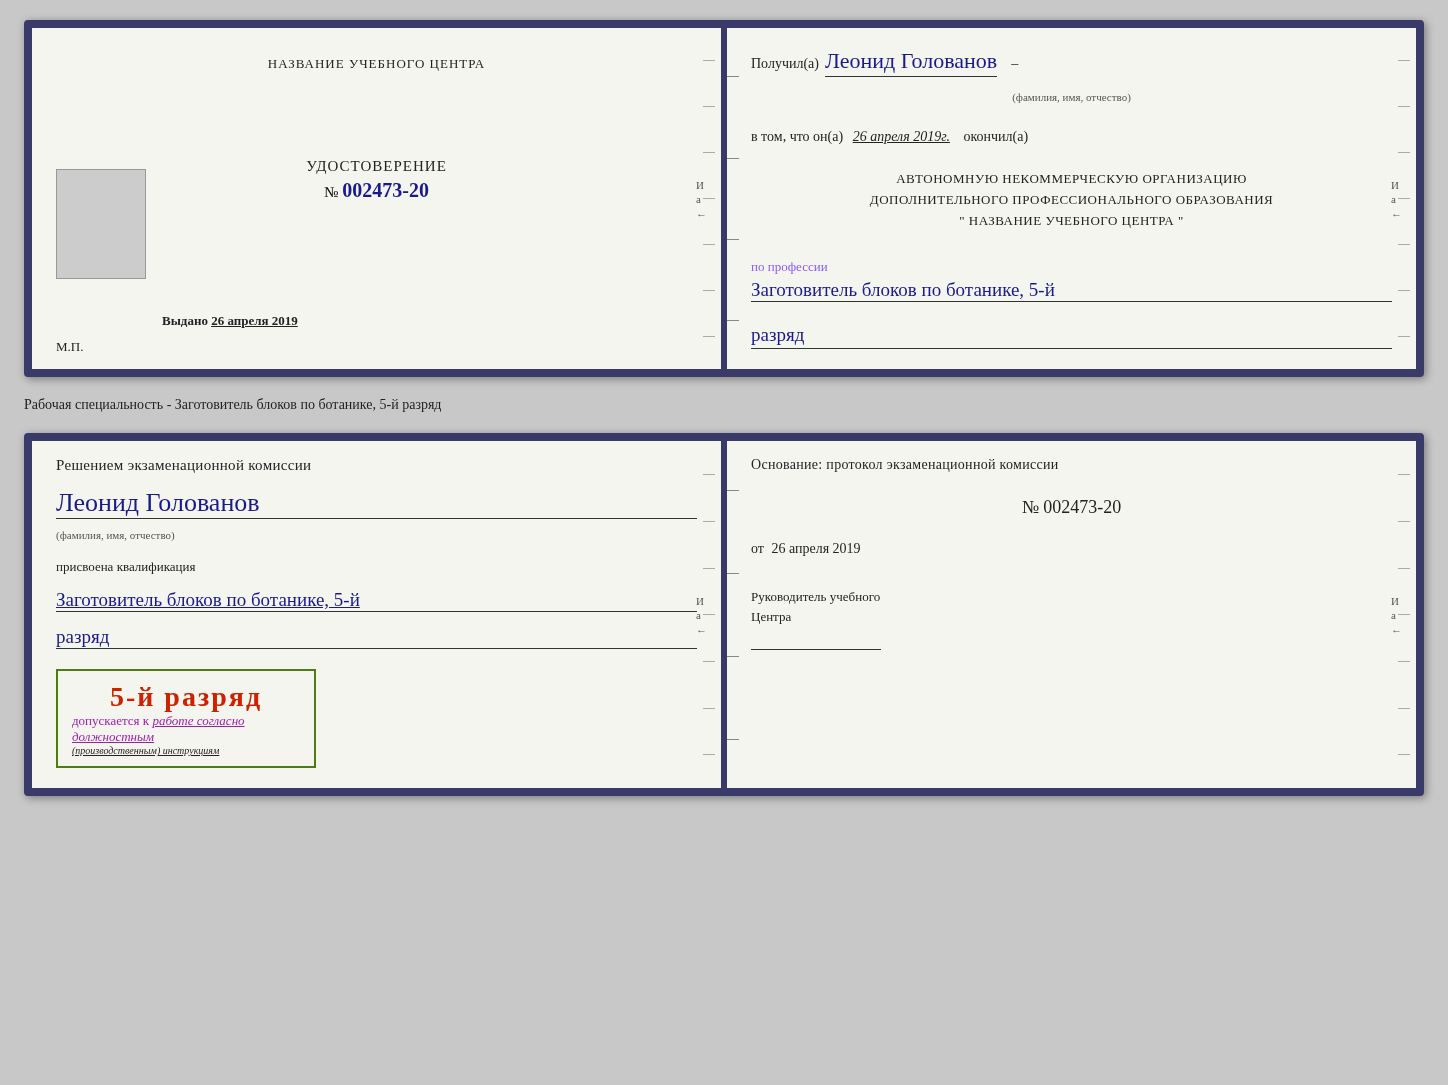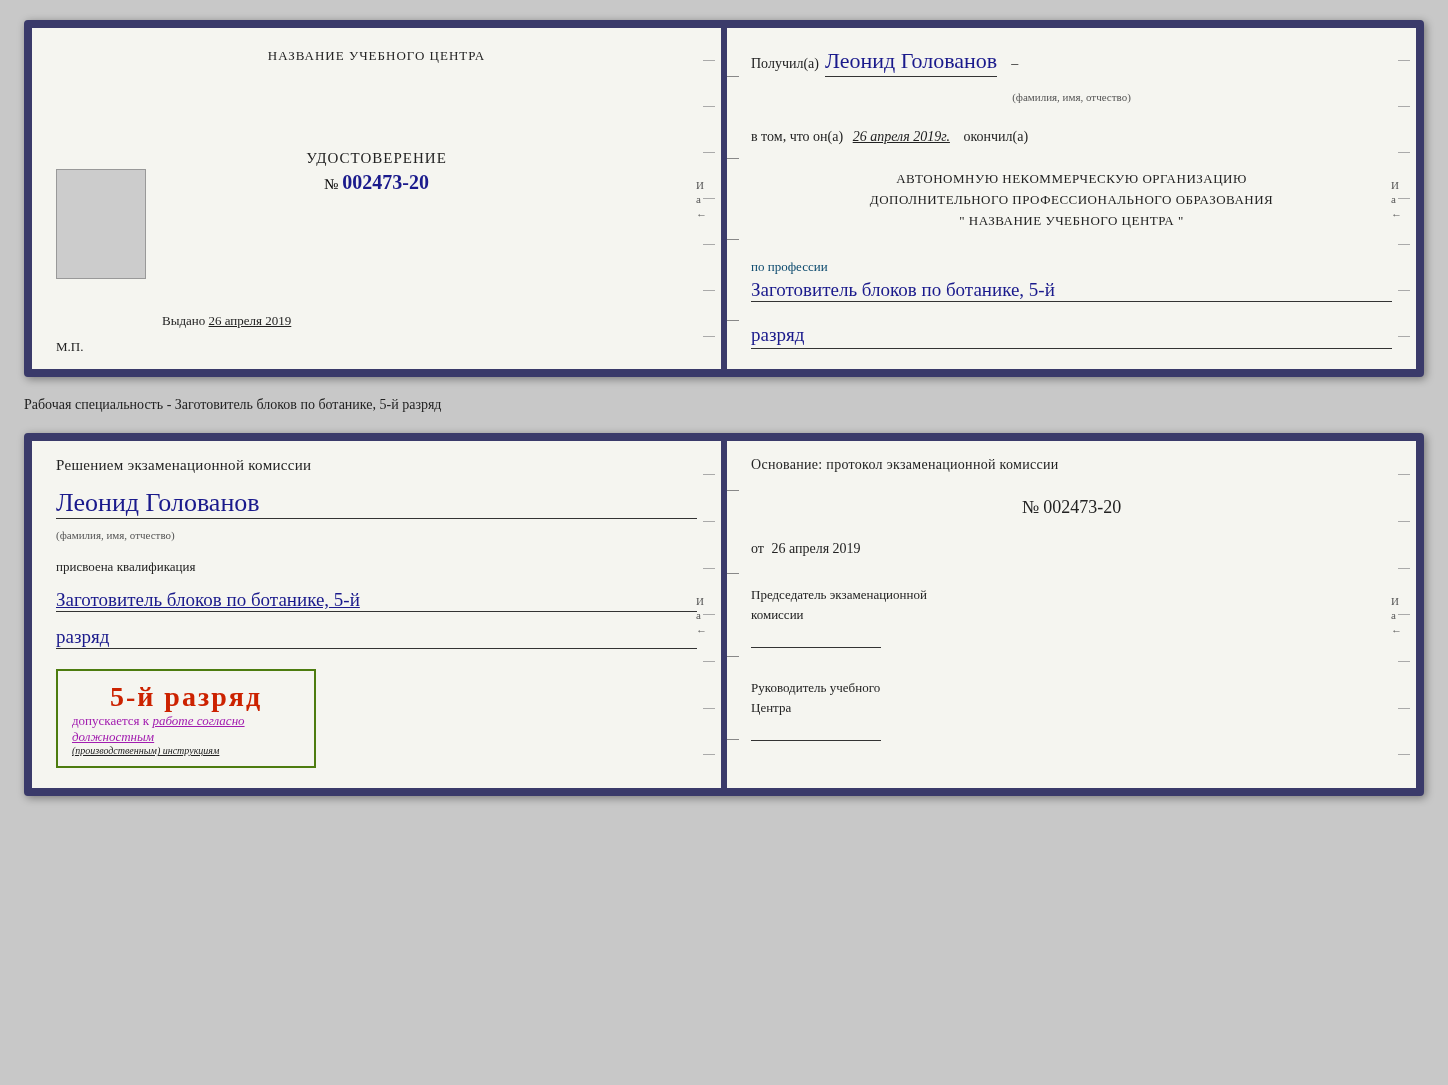--- a/index.html
+++ b/index.html
@@ -77,21 +77,21 @@
       align-items: center;
       justify-content: flex-start;
       gap: 16px;
     }
 
     .training-center-label {
       font-size: 13px;
       letter-spacing: 1px;
       text-align: center;
       color: #222;
-      margin-top: 0;
+      margin-top: 8px;
       font-weight: normal;
     }
 
     .cert-type {
       font-size: 15px;
       text-align: right;
       color: #222;
       letter-spacing: 1px;
       margin-top: 30px;
     }
@@ -111,20 +111,21 @@
       left: 24px;
       bottom: 60px;
     }
 
     .issued-date-line {
       font-size: 13px;
       color: #222;
       position: absolute;
       bottom: 40px;
       left: 130px;
+      font-weight: bold;
     }
 
     .issued-date-val {
       text-decoration: underline;
       color: #222;
     }
 
     .mp-label {
       position: absolute;
       bottom: 14px;
@@ -177,21 +178,21 @@
     .org-block {
       font-size: 13px;
       color: #222;
       text-align: center;
       letter-spacing: 0.5px;
       line-height: 1.6;
     }
 
     .profession-label {
       font-size: 13px;
-      color: #0c4a6e;
+      color: #8b5cf6;
     }
 
     .profession-val {
       font-size: 19px;
       font-family: 'Palatino Linotype', Palatino, serif;
       color: #1a1a8c;
       border-bottom: 1px solid #333;
     }
 
     .rank-val {
@@ -496,27 +497,20 @@
 
       <div class="basis-title">Основание: протокол экзаменационной комиссии</div>
 
       <div class="proto-number" style="margin-top:10px;">№  002473-20</div>
 
       <div class="proto-date" style="margin-top:9px;">
         <span>от</span>
         <span style="margin-left:4px;">26 апреля 2019</span>
       </div>
 
-      <div class="signature-block" style="margin-top:14px;">
-        <div class="sig-label">
-          <span>Председатель экзаменационной</span><br>
-          <span>комиссии</span>
-        </div>
-        <div class="sig-line"></div>
-      </div>
 
       <div class="signature-block" style="margin-top:16px;">
         <div class="sig-label">
           <span>Руководитель учебного</span><br>
           <span>Центра</span>
         </div>
         <div class="sig-line"></div>
       </div>
 
       <div class="right-deco">

